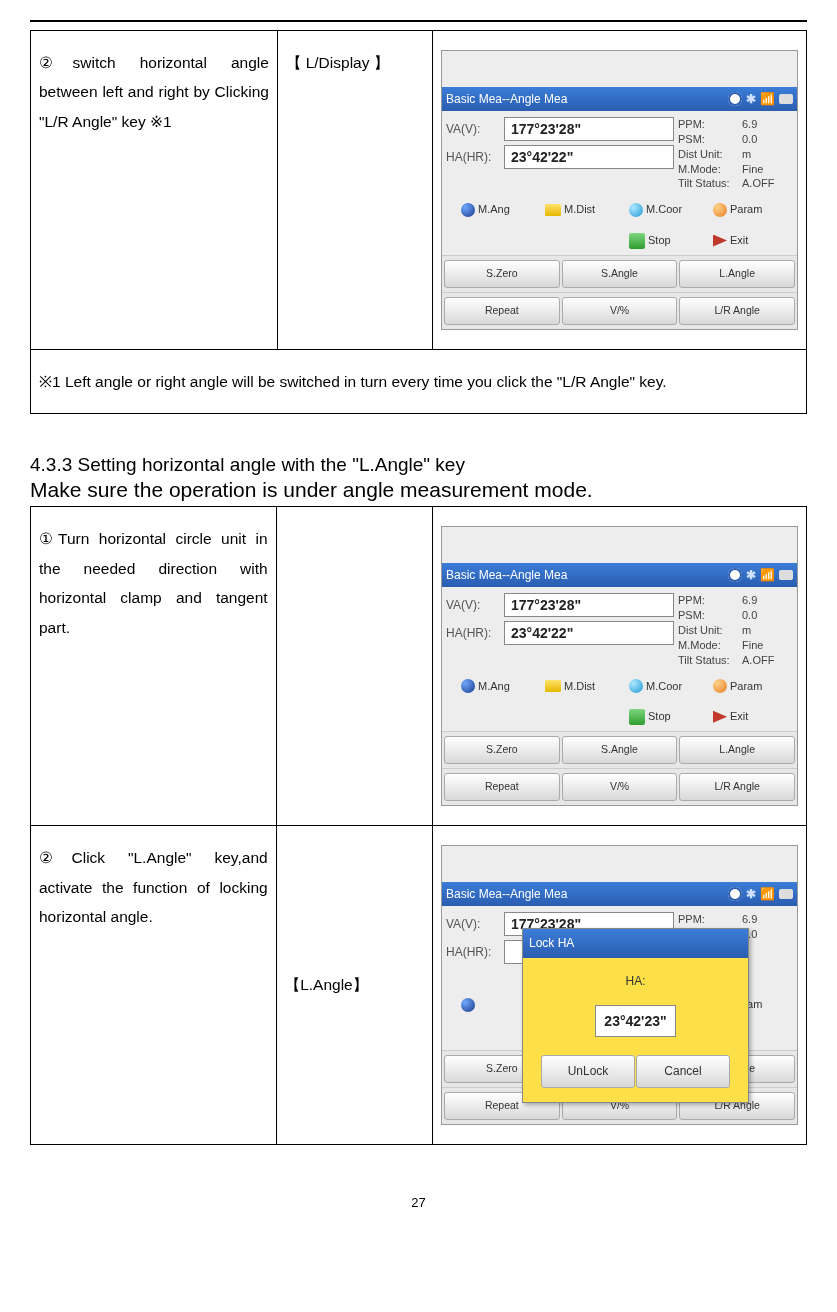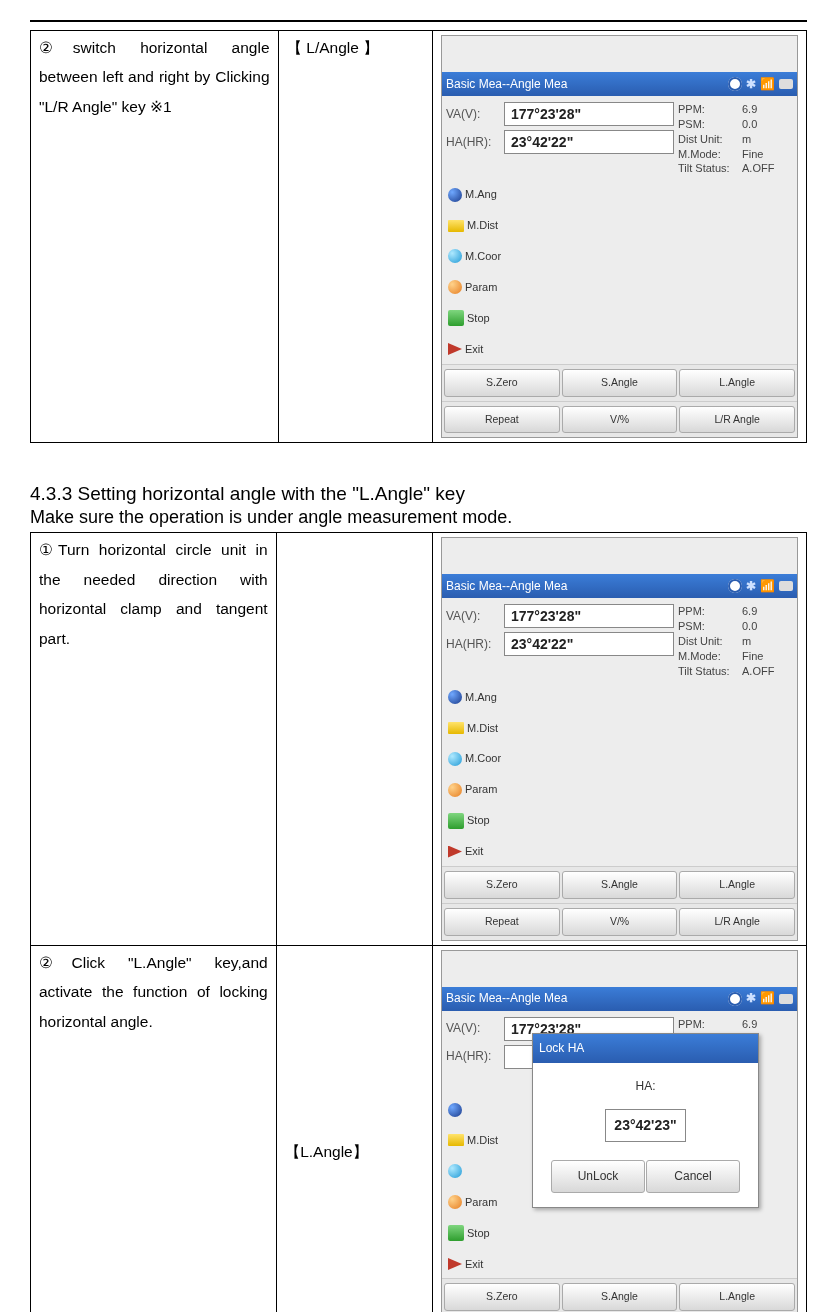--- a/index.html
+++ b/index.html
@@ -15,21 +15,21 @@
   .rule {
     border-top: 2px solid #000;
     margin-bottom: 8px;
   }
   table.outer {
     border-collapse: collapse;
     width: 100%;
   }
   table.outer > tbody > tr > td {
     border: 1px solid #000;
-    padding: 2px 8px;
+    padding: 17px 8px;
     vertical-align: top;
     font-size: 15.5px;
     line-height: 1.9;
   }
   table.outer th {
     border: 1px solid #000;
     padding: 6px 8px;
     text-align: left;
     background: #d9d9d9;
     font-weight: normal;
@@ -37,21 +37,21 @@
   }
   .col-op { width: 245px; }
   .col-key { width: 145px; }
   .just { text-align: justify; }
   .section-title {
     font-size: 19px;
     margin-top: 40px;
     margin-bottom: 2px;
   }
   .section-sub {
-    font-size: 18px;
+    font-size: 21px;
     margin-bottom: 4px;
   }
   .page-num {
     text-align: center;
     font-size: 13px;
     margin-top: 50px;
   }
   
   .device {
     width: 355px;
@@ -102,21 +102,20 @@
     color:#222;
     height:20px;
     display:flex;
     align-items:center;
   }
   .info-row { display:flex; gap:4px; font-size:11px;}
   .info-row .ilab { width:60px; }
   .midbtns {
     display:flex; gap:6px; justify-content:flex-end; padding:0 6px 4px 6px;
     flex-wrap:wrap;
-    flex-direction:column;
   }
   .mbtn {
     display:flex; align-items:center; gap:3px;
     font-size:11px; color:#333;
     width: 78px;
     margin-top:4px;
   }
   .dot { width:14px;height:14px;border-radius:50%;display:inline-block;}
   .dblue{background:radial-gradient(circle at 30% 30%, #6fa8ff, #1a3a8a);}
   .dyel {background:linear-gradient(#ffe36b,#e6b800); width:16px;height:12px;border-radius:1px;}
@@ -135,23 +134,23 @@
     background: linear-gradient(to bottom,#fff,#d8d8d8);
     border:1px solid #aaa;
     border-radius:3px;
     font-size:10.5px; text-align:center;
     padding:3px 0;
     color:#333;
   }
   
   .dialog {
     position:absolute;
-    top:82px; left:90px;
+    top:82px; left:80px;
     width:225px;
-    background:#ffffff;
+    background:#fde047;
     border:1px solid #888;
     box-shadow: 2px 2px 4px rgba(0,0,0,.3);
     font-size:12px;
   }
   .dialog .dtitle {
     background: linear-gradient(to bottom, #3b7dd8, #2a5db0);
     color:#fff; padding:3px 6px; font-size:12px;
   }
   .dialog .dbody { padding:12px 16px 8px 16px;}
   .dialog .dval {
@@ -174,21 +173,21 @@
 </style>
 </head>
 <body>
 
 <div class="rule"></div>
 
 <table class="outer">
 <tbody>
 <tr>
   <td class="col-op just">②switch horizontal angle between left and right by Clicking "L/R Angle" key    ※1</td>
-  <td class="col-key">【 L/Angle 】</td>
+  <td class="col-key">【 L/Display 】</td>
   <td>
 
     <div class="device">
       <div class="titlebar">
         <span>Basic Mea--Angle Mea</span>
         <span class="spacer"></span>
         <span class="ticon tgear"></span>
         <span class="tbt">✱</span>
         <span class="tsig">📶</span>
         <span class="ticon tkey"></span>
@@ -259,20 +258,23 @@
         <span class="sbtn">L.Angle</span>
       </div>
       <div class="softrow">
         <span class="sbtn">Repeat</span>
         <span class="sbtn">V/%</span>
         <span class="sbtn">L/R Angle</span>
       </div>
     </div>
   </td>
 </tr>
+<tr>
+  <td colspan="3" class="just">※1 Left angle or right angle will be switched in turn every time you click the "L/R Angle" key.</td>
+</tr>
 </tbody>
 </table>
 
 <div class="section-title">4.3.3 Setting horizontal angle with the "L.Angle" key</div>
 <div class="section-sub">Make sure the operation is under angle measurement mode.</div>
 
 <table class="outer">
 <tbody>
 <tr>
   <td class="col-op just">①Turn horizontal circle unit in the needed direction with horizontal clamp and tangent part.</td>

